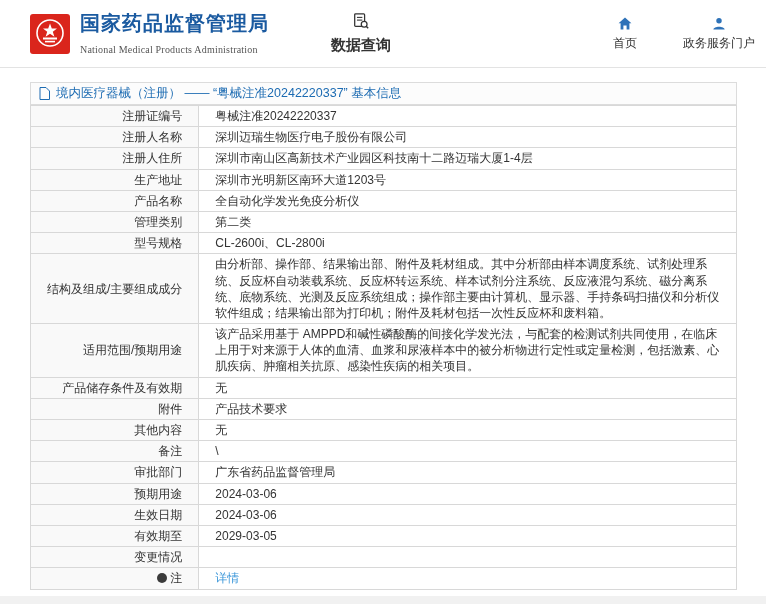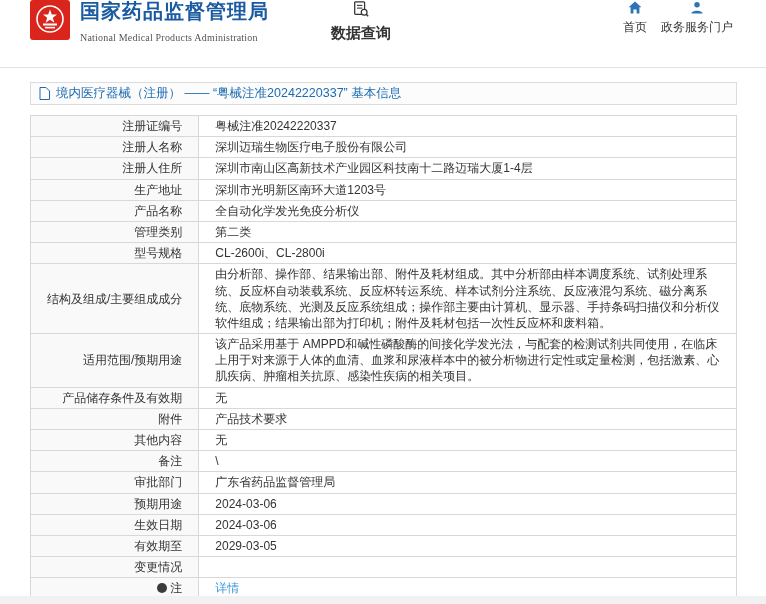--- a/index.html
+++ b/index.html
@@ -4,38 +4,37 @@
 <style>
   * { margin:0; padding:0; box-sizing:border-box; }
   html,body {
     width:766px; height:604px; overflow:hidden;
     background:#ffffff; color:#333;
     font-family:"Liberation Sans","DejaVu Sans",sans-serif;
   }
   
   .header {
     height:68px; background:#fff;
-    display:flex; 
-    padding:0 33px 0 30px;
+    display:flex; align-items:center;
+    padding:0 11px 0 30px;
     border-bottom:1px solid #e3e3e3;
   }
   .logo { width:40px; height:40px; flex:0 0 auto; }
   .title-block { margin-left:10px; }
   .title-cn { color:#1a5aa0; font-size:20px; font-weight:bold; letter-spacing:1px; line-height:1.1; }
   .title-en { color:#555; font-size:10px; margin-top:10px; letter-spacing:0.2px;font-family:Liberation Serif, serif; }
   .data-query { display:flex; align-items:center; gap:6px; margin-left:62px; font-size:15px; font-weight:bold; color:#333; cursor:pointer;flex-direction:column; }
-  .header-nav { margin-left:auto; display:flex; gap:14px;font-family:Liberation Serif, serif; }
+  .header-nav { margin-left:auto; display:flex; gap:46px;font-family:Liberation Serif, serif; }
   .nav-item { display:flex; flex-direction:column; align-items:center; gap:3px; font-size:12px; color:#333; cursor:pointer; }
   
   .content { padding:14px 29px 0 30px; }
   .breadcrumb {
     border:1px solid #dcdcdc; background:#fcfcfc;
     height:23px; display:flex; align-items:center; gap:6px;
     padding:10px 8px; color:#1c6bb2; font-size:12.5px;
-    margin-bottom:10px;
   }
   
   table.info { width:100%; border-collapse:collapse; font-size:12px; }
   table.info td {
     border:1px solid #d8d8d8;
     padding:2px 16px;
     line-height:1.35;
     vertical-align:middle;
   }
   td.tlabel {

